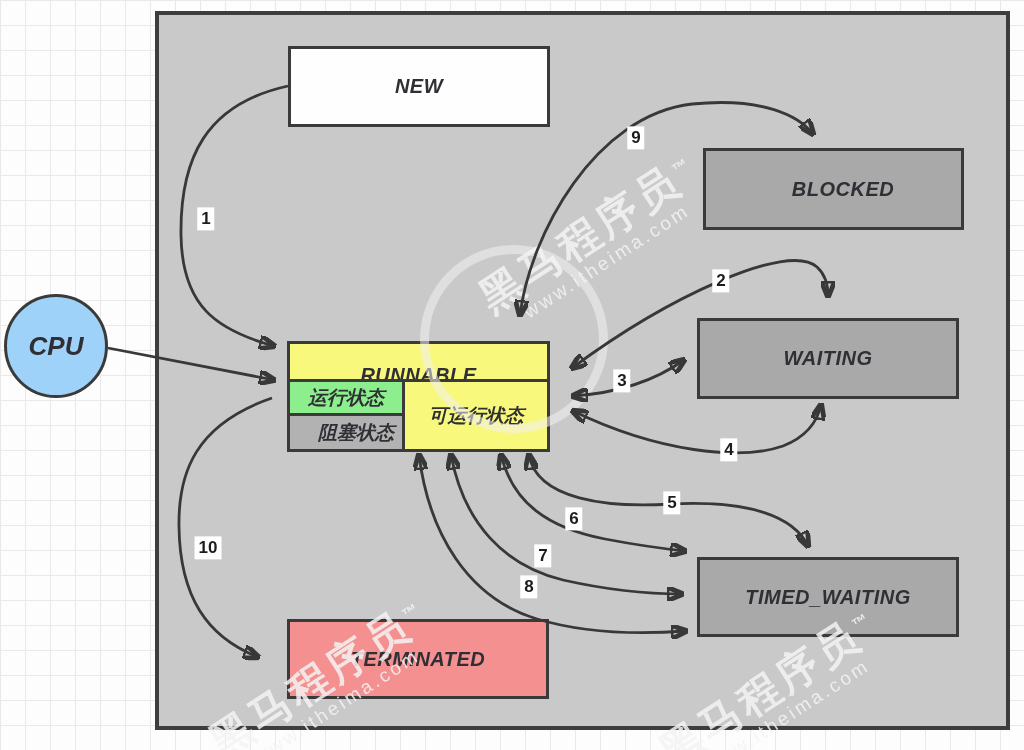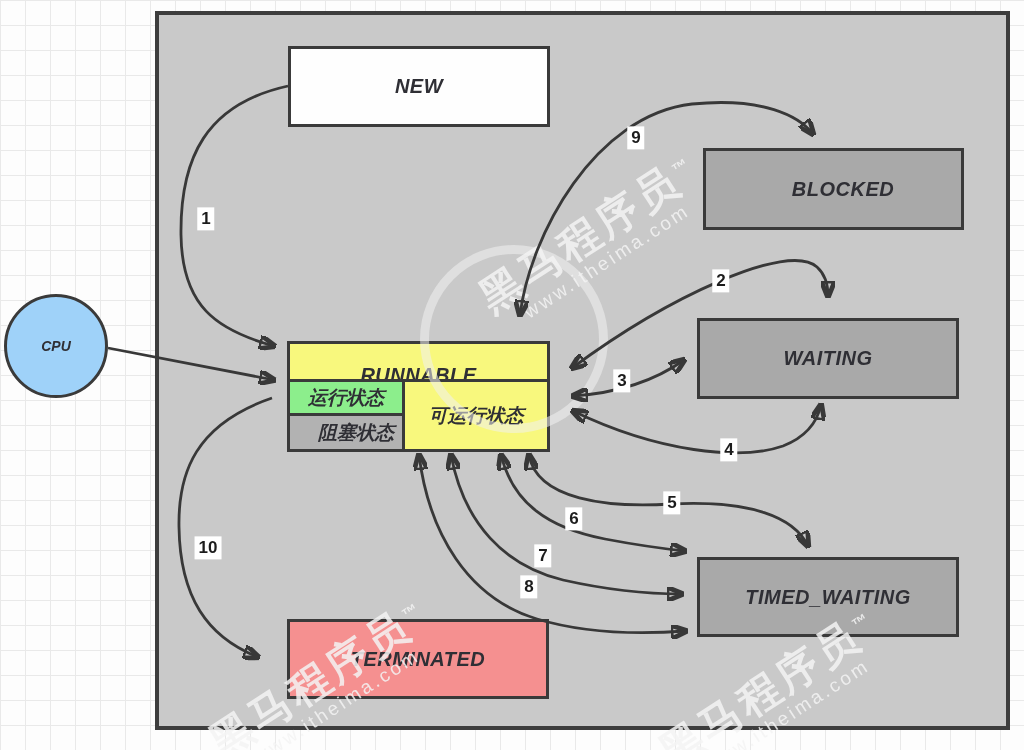--- a/index.html
+++ b/index.html
@@ -43,21 +43,21 @@
   .node-subgray{background:#b2b2b2;padding-left:20px;}
   .cn{font-size:19px;letter-spacing:0;}
   .cpu{
     position:absolute;
     left:4px;top:294px;width:104px;height:104px;
     border-radius:50%;
     background:#9fd2f9;
     border:3px solid #3a3a3a;
     box-sizing:border-box;
     display:flex;align-items:center;justify-content:center;
-    font-weight:bold;font-style:italic;font-size:14px;color:#2f2f35;
+    font-weight:bold;font-style:italic;font-size:26px;color:#2f2f35;
     z-index:2;
   }
   .wm{
     position:absolute;
     z-index:3;
     pointer-events:none;
     transform:rotate(-33deg);
     color:rgba(243,243,243,0.85);
     text-align:center;
     white-space:nowrap;

